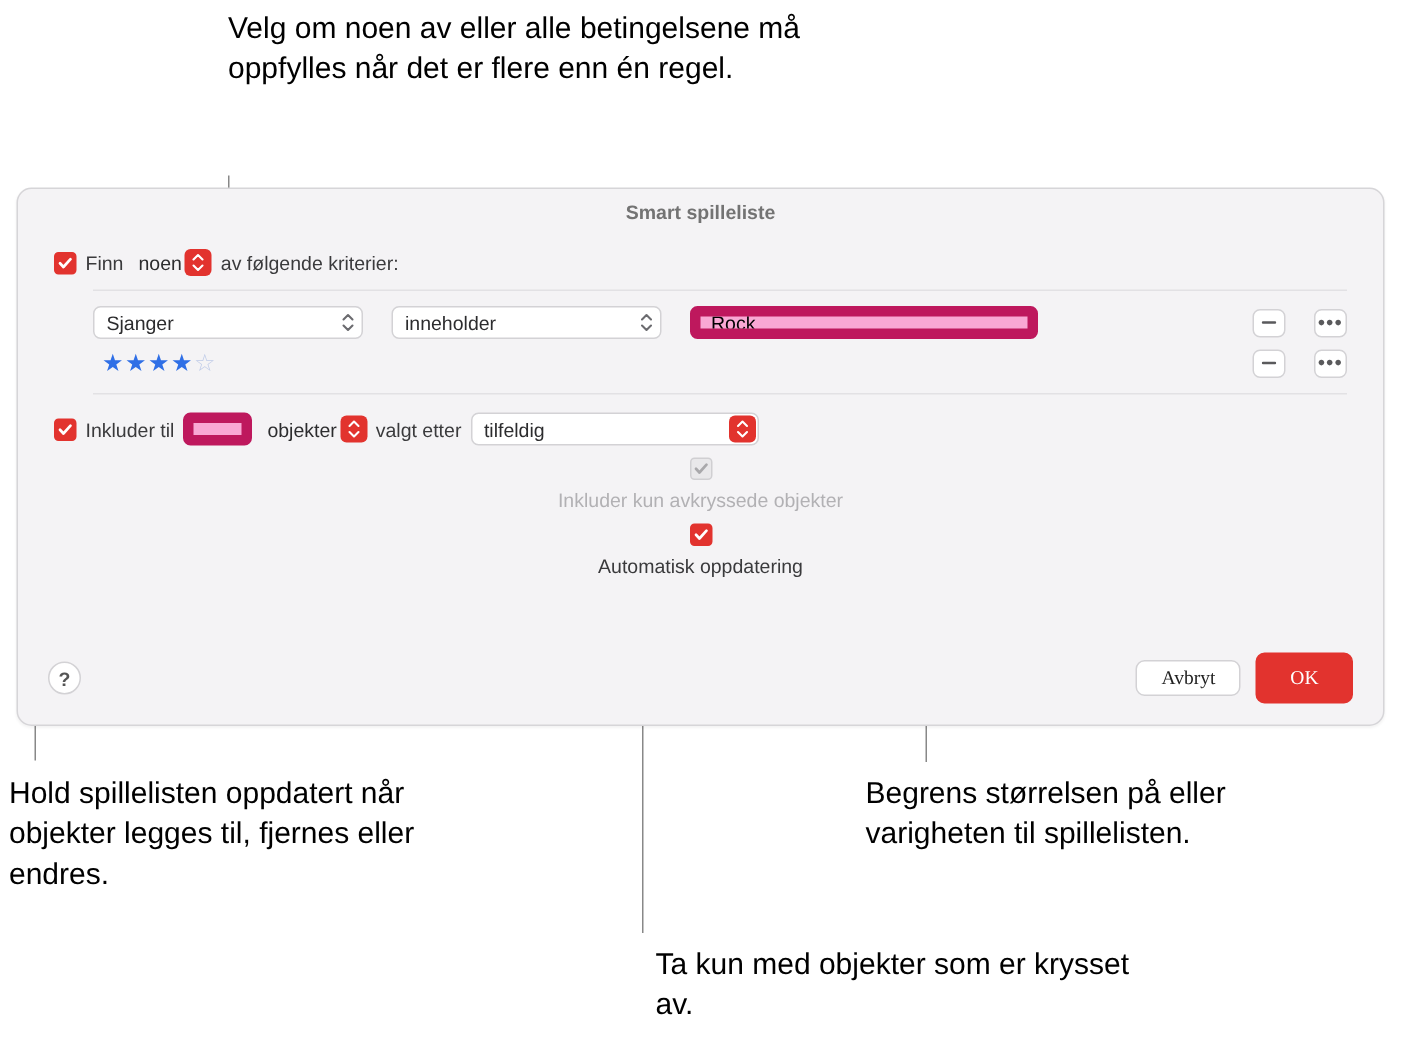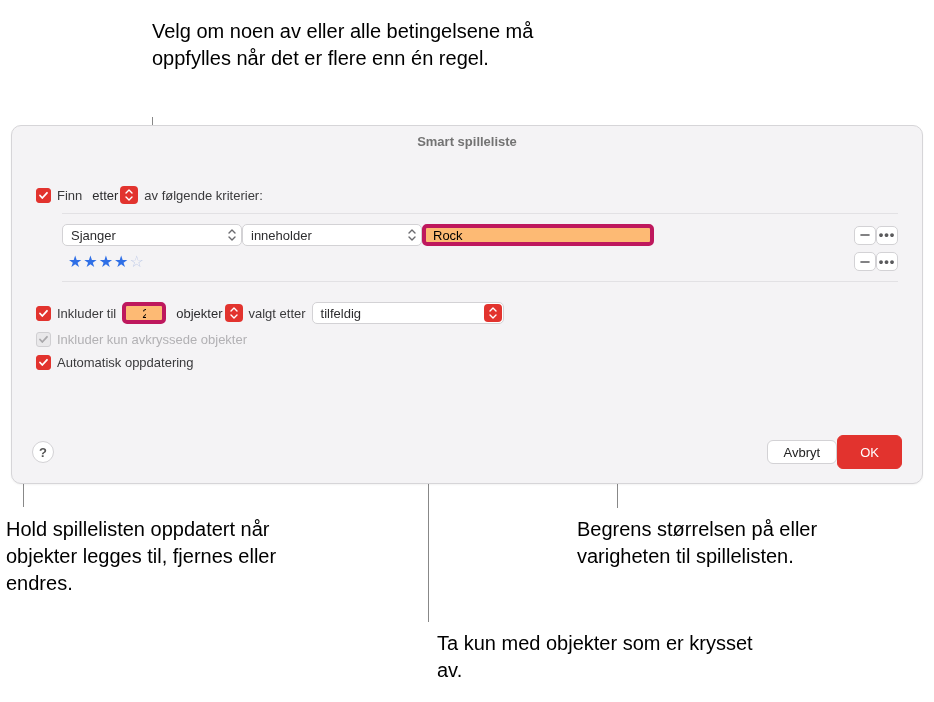--- a/index.html
+++ b/index.html
@@ -42,21 +42,20 @@
   }
   .dialog-body {
     padding: 6px 24px 0 24px;
     position: relative;
   }
   .row {
     display: flex;
     align-items: center;
     gap: 6px;
     margin-bottom: 8px;
-    margin-top: 20px;
   }
   .checkbox {
     width: 15px;
     height: 15px;
     border-radius: 3px;
     border: 1px solid #bbb;
     display: inline-flex;
     align-items: center;
     justify-content: center;
     flex: 0 0 auto;
@@ -107,39 +106,39 @@
     border: none;
     padding: 0 20px 0 4px;
     height: 20px;
   }
   .select-inline .chevcap {
     right: 0;
     top: 1px;
   }
   .select-wide-rule { flex: 0 0 180px; justify-content: flex-start; }
   .input-text {
-    background: #fdba74;
-    border: 4px solid #be185d;
+    background: #f9a8d4;
+    border: 7px solid #be185d;
     border-radius: 5px;
     height: 22px;
     font-size: 13px;
     padding: 0 7px;
   }
   .input-num { width: 44px; text-align: left; padding: 0 16px; }
   .rule-value { flex: 0 0 232px; }
   .rules-box {
     border-top: 1px solid #e2e1e4;
     border-bottom: 1px solid #e2e1e4;
     margin: 4px 0 12px 26px;
     padding: 7px 0 7px 0;
   }
   .rule-row {
     display: flex;
     align-items: center;
-    gap: 0;
+    gap: 19px;
     padding: 3px 0;
   }
   .rule-spring { flex: 1 1 auto; }
   .pill-btn {
     width: 22px;
     height: 19px;
     background: #fff;
     border: 1px solid #d3d2d5;
     border-radius: 5px;
     display: inline-flex;
@@ -177,39 +176,41 @@
   .footer-spring { flex: 1 1 auto; }
   .btn {
     height: 24px;
     border-radius: 6px;
     border: 1px solid #d3d2d5;
     background: #fff;
     padding: 0 16px;
     font-size: 13px;
     display: inline-flex;
     align-items: center;
+    margin-left: 10px;
     cursor: pointer;
+    font-family: Liberation Serif, serif;
   }
   .btn.primary {
     background: #e2332e;
     border-color: #e2332e;
     color: #fff;
     padding: 16px 22px;
     font-weight: 500;
   }
   .select.two-arrow .chevcap {
     background: transparent;
     width: 16px;
   }
   .select.two-arrow .chevcap svg path { stroke: #6b6b6f; }
 </style>
 </head>
 <body>
 
-<div class="callout" style="left:152px; top:6px; width:420px;margin-top:12px;">Velg om noen av eller alle betingelsene må oppfylles når det er flere enn én regel.</div>
+<div class="callout" style="left:152px; top:6px; width:420px;">Velg om noen av eller alle betingelsene må oppfylles når det er flere enn én regel.</div>
 <div class="callout-line" style="left:152px; top:117px; width:1px; height:76px;"></div>
 
 <div class="callout" style="left:6px; top:516px; width:320px;">Hold spillelisten oppdatert når objekter legges til, fjernes eller endres.</div>
 <div class="callout-line" style="left:23px; top:409px; width:1px; height:98px;"></div>
 
 <div class="callout" style="left:437px; top:630px; width:320px;">Ta kun med objekter som er krysset av.</div>
 <div class="callout-line" style="left:334px; top:370px; width:94px; height:1px;"></div>
 <div class="callout-line" style="left:428px; top:370px; width:1px; height:252px;"></div>
 
 <div class="callout" style="left:577px; top:516px; width:260px;">Begrens størrelsen på eller varigheten til spillelisten.</div>
@@ -222,21 +223,21 @@
   <div class="dialog-body">
 
     <div class="row">
       <span class="checkbox checked">
         <svg width="11" height="11" viewBox="0 0 11 11">
             <path d="M2 5.5 L4.3 8 L9 2.8" stroke="#fff" stroke-width="1.8" fill="none" stroke-linecap="round" stroke-linejoin="round"></path>
           </svg>
       </span>
       <span class="lbl">Finn</span>
       <span class="select select-inline">
-        <span>etter</span>
+        <span>noen</span>
         <span class="chevcap">
           <svg width="10" height="12" viewBox="0 0 10 12">
               <path d="M2 4 L5 1 L8 4" stroke="#fff" stroke-width="1.4" fill="none" stroke-linecap="round" stroke-linejoin="round"></path>
               <path d="M2 8 L5 11 L8 8" stroke="#fff" stroke-width="1.4" fill="none" stroke-linecap="round" stroke-linejoin="round"></path>
             </svg>
         </span>
       </span>
       <span class="lbl">av følgende kriterier:</span>
     </div>
 
@@ -310,30 +311,30 @@
         <span>tilfeldig</span>
         <span class="chevcap">
             <svg width="10" height="12" viewBox="0 0 10 12">
               <path d="M2 4 L5 1 L8 4" stroke="#fff" stroke-width="1.4" fill="none" stroke-linecap="round" stroke-linejoin="round"></path>
               <path d="M2 8 L5 11 L8 8" stroke="#fff" stroke-width="1.4" fill="none" stroke-linecap="round" stroke-linejoin="round"></path>
             </svg>
           </span>
       </span>
     </div>
 
-    <div class="row" style="margin-top:6px;">
+    <div class="row" style="margin-top:6px;flex-direction:column;">
       <span class="checkbox disabled checked">
         <svg width="11" height="11" viewBox="0 0 11 11">
             <path d="M2 5.5 L4.3 8 L9 2.8" stroke="#fff" stroke-width="1.8" fill="none" stroke-linecap="round" stroke-linejoin="round"></path>
           </svg>
       </span>
       <span class="lbl disabled">Inkluder kun avkryssede objekter</span>
     </div>
 
-    <div class="row" style="margin-top:6px;">
+    <div class="row" style="margin-top:6px;flex-direction:column;">
       <span class="checkbox checked">
         <svg width="11" height="11" viewBox="0 0 11 11">
             <path d="M2 5.5 L4.3 8 L9 2.8" stroke="#fff" stroke-width="1.8" fill="none" stroke-linecap="round" stroke-linejoin="round"></path>
           </svg>
       </span>
       <span class="lbl">Automatisk oppdatering</span>
     </div>
 
   </div>
 

